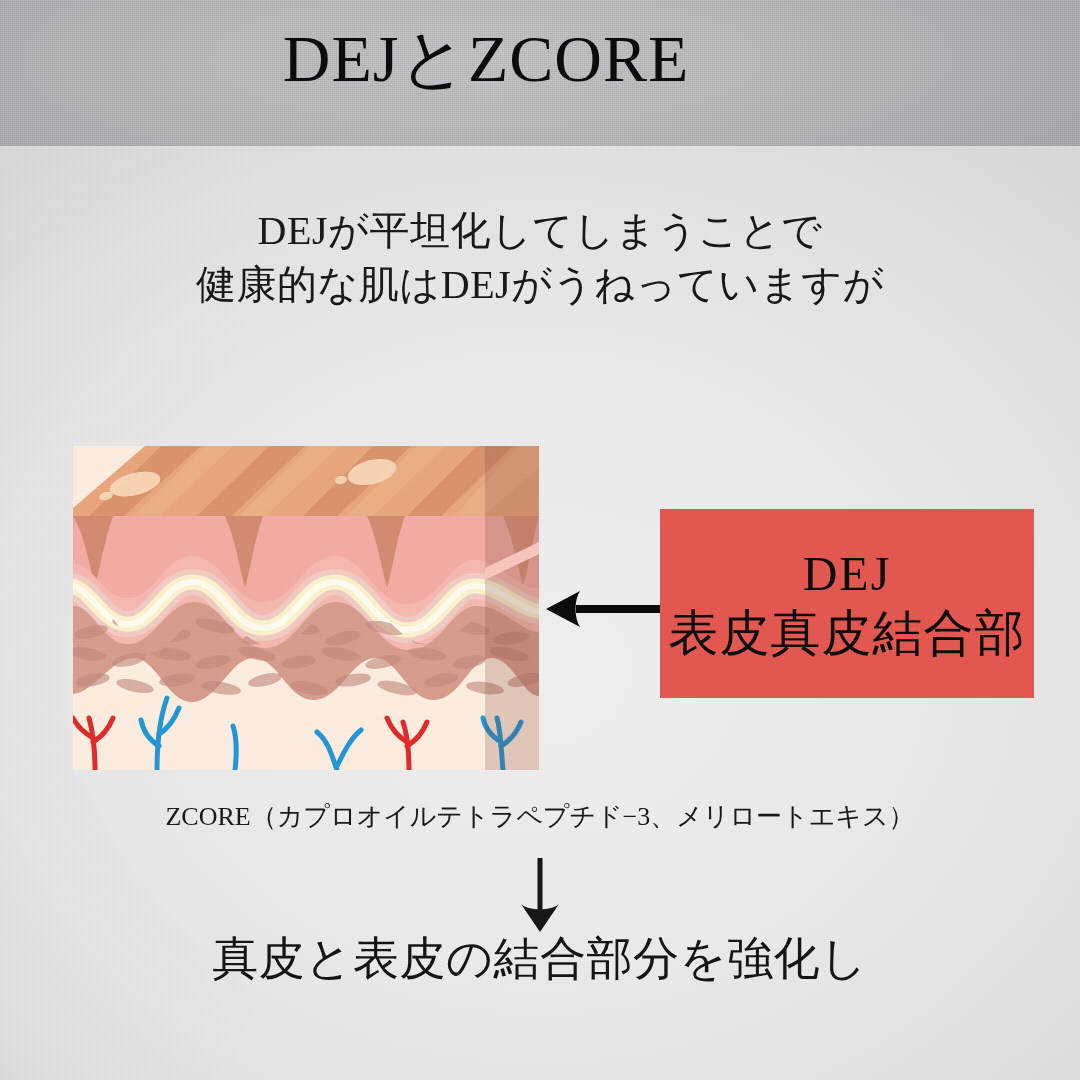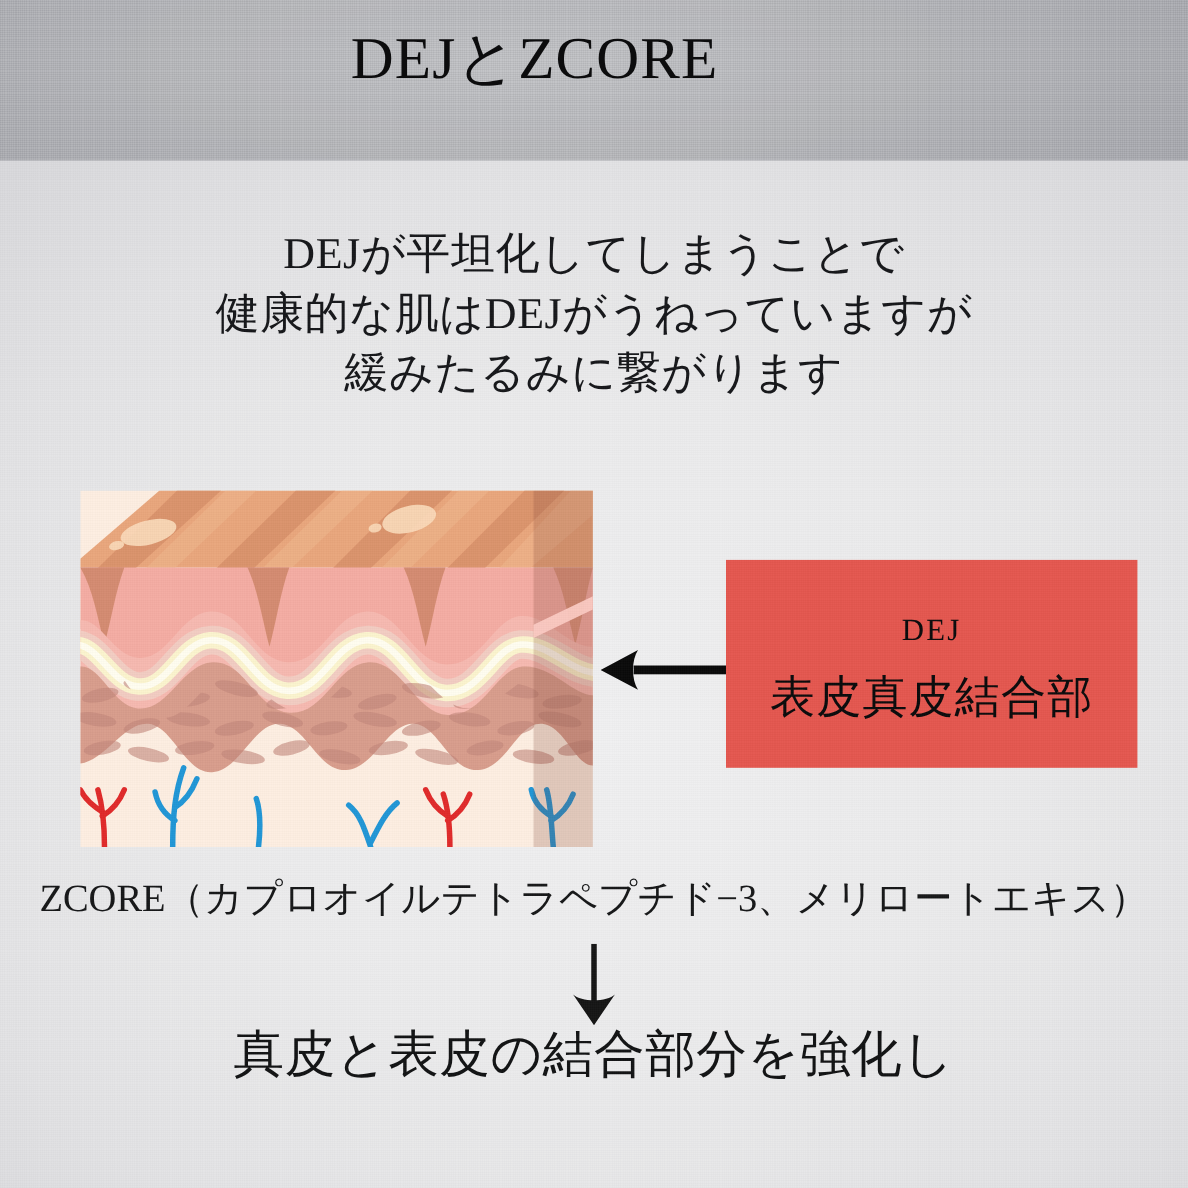--- a/index.html
+++ b/index.html
@@ -53,21 +53,21 @@
       repeating-linear-gradient(0deg, rgba(0,0,0,.03) 0 1px, rgba(255,255,255,.03) 1px 2px),
       repeating-linear-gradient(90deg, rgba(0,0,0,.025) 0 1px, rgba(255,255,255,.025) 1px 2px);
     opacity: .85;
   }
   #page-title {
     position: absolute;
     left: 0;
     top: 26px;
     width: 972px;
     text-align: center;
-    font-size: 54px;
+    font-size: 66px;
     line-height: 1;
     letter-spacing: 1px;
     color: #0c0c0d;
     z-index: 3;
     white-space: nowrap;
   }
 
   
   #intro-text {
     position: absolute;
@@ -110,38 +110,38 @@
     width: 374px;
     height: 189px;
     background: #e4574f;
     display: flex;
     flex-direction: column;
     align-items: center;
     justify-content: center;
     color: #0b0b0c;
   }
   #dej-callout .cl1 {
-    font-size: 28px;
+    font-size: 48px;
     line-height: 58px;
     letter-spacing: 2px;
   }
   #dej-callout .cl2 {
-    font-size: 41px;
+    font-size: 50px;
     line-height: 60px;
     letter-spacing: 1px;
   }
 
   
   #zcore-caption {
     position: absolute;
     left: 0;
     top: 794px;
     width: 1080px;
     text-align: center;
-    font-size: 35px;
+    font-size: 26px;
     line-height: 46px;
     color: #161718;
     white-space: nowrap;
   }
 
   
   #down-arrow {
     position: absolute;
     left: 508px;
     top: 858px;
@@ -168,21 +168,20 @@
 <body>
 
 <div id="slide">
 
   <div id="header-band"></div>
   <div id="page-title">DEJとZCORE</div>
 
   <div id="intro-text">
     <span class="line">DEJが平坦化してしまうことで</span>
     <span class="line">健康的な肌はDEJがうねっていますが</span>
-    <span class="line">緩みたるみに繋がります</span>
   </div>
 
   <div id="skin-figure">
     <svg viewBox="0 0 466 324" xmlns="http://www.w3.org/2000/svg" aria-hidden="true">
       <defs>
         <clipPath id="blockClip">
           <rect x="0" y="0" width="466" height="324"></rect>
         </clipPath>
         <clipPath id="dermisClip">
           <path d="M0,150 C20,120 45,195 70,205 C95,215 110,170 135,168

